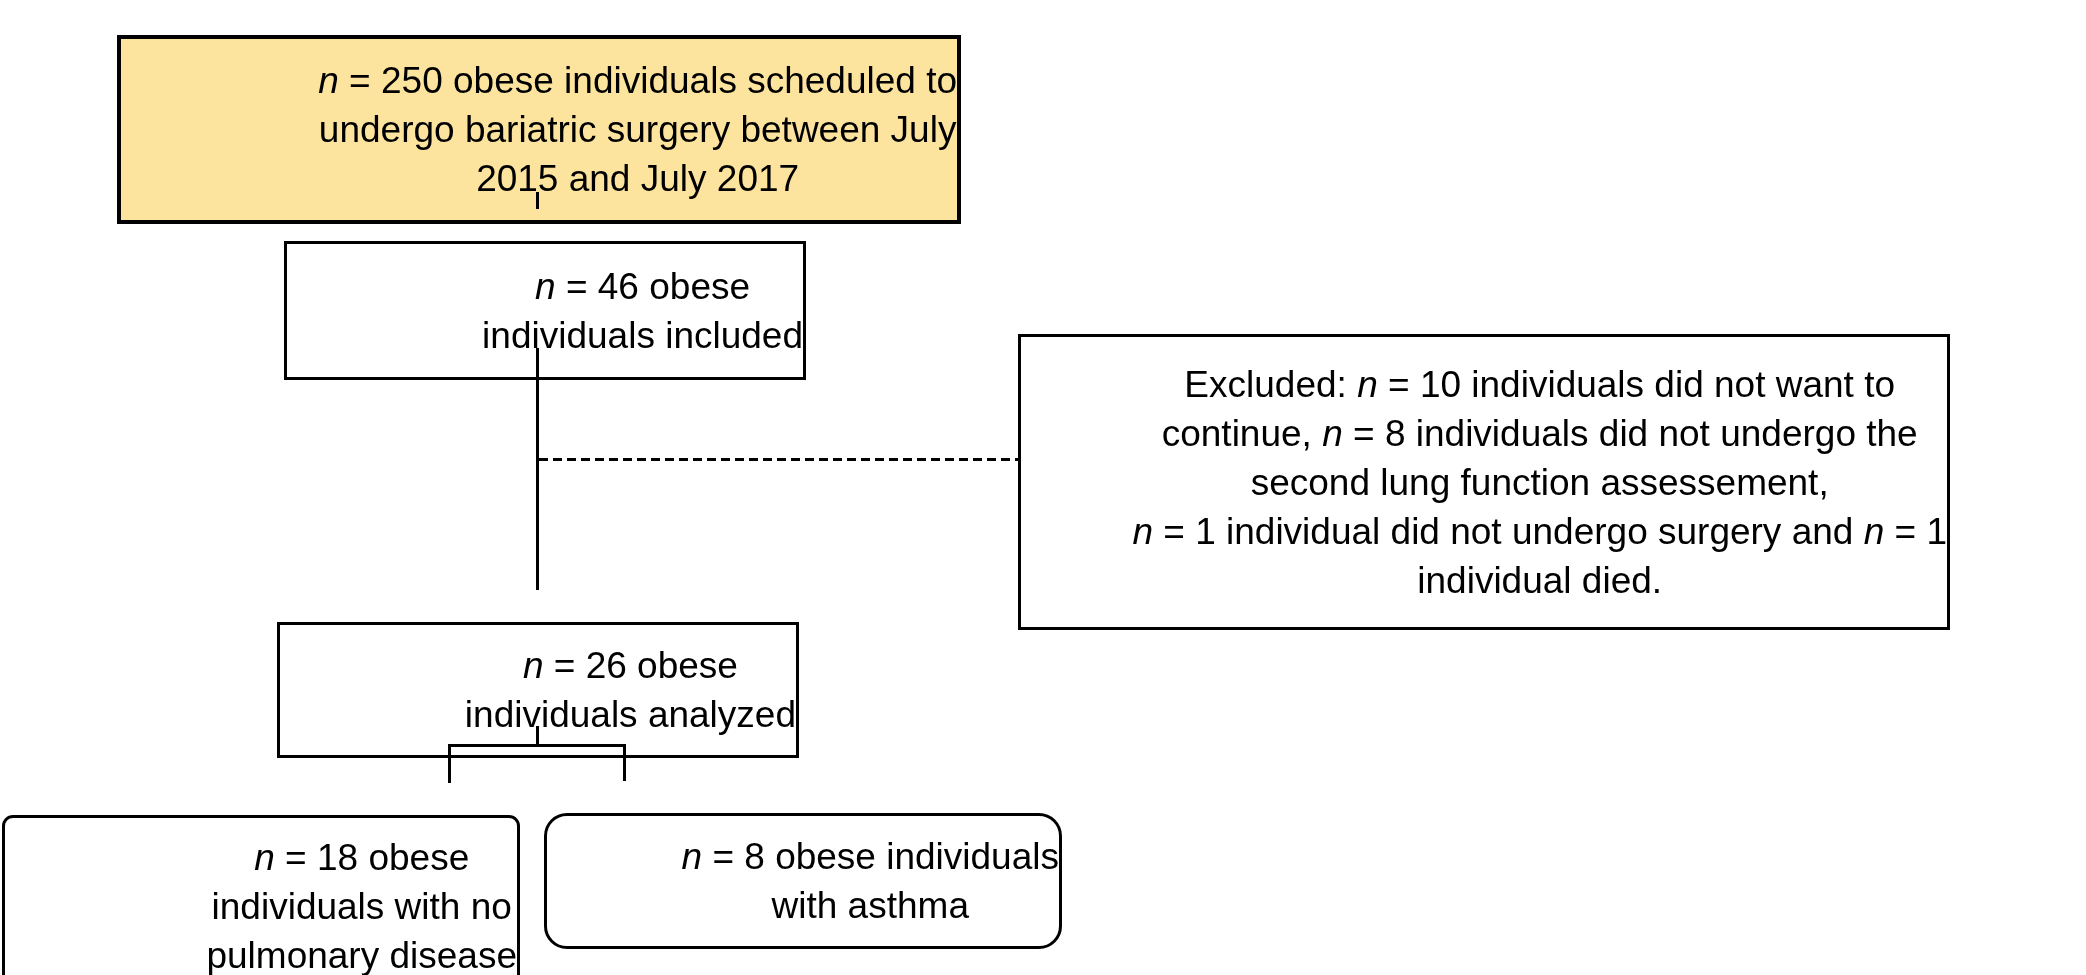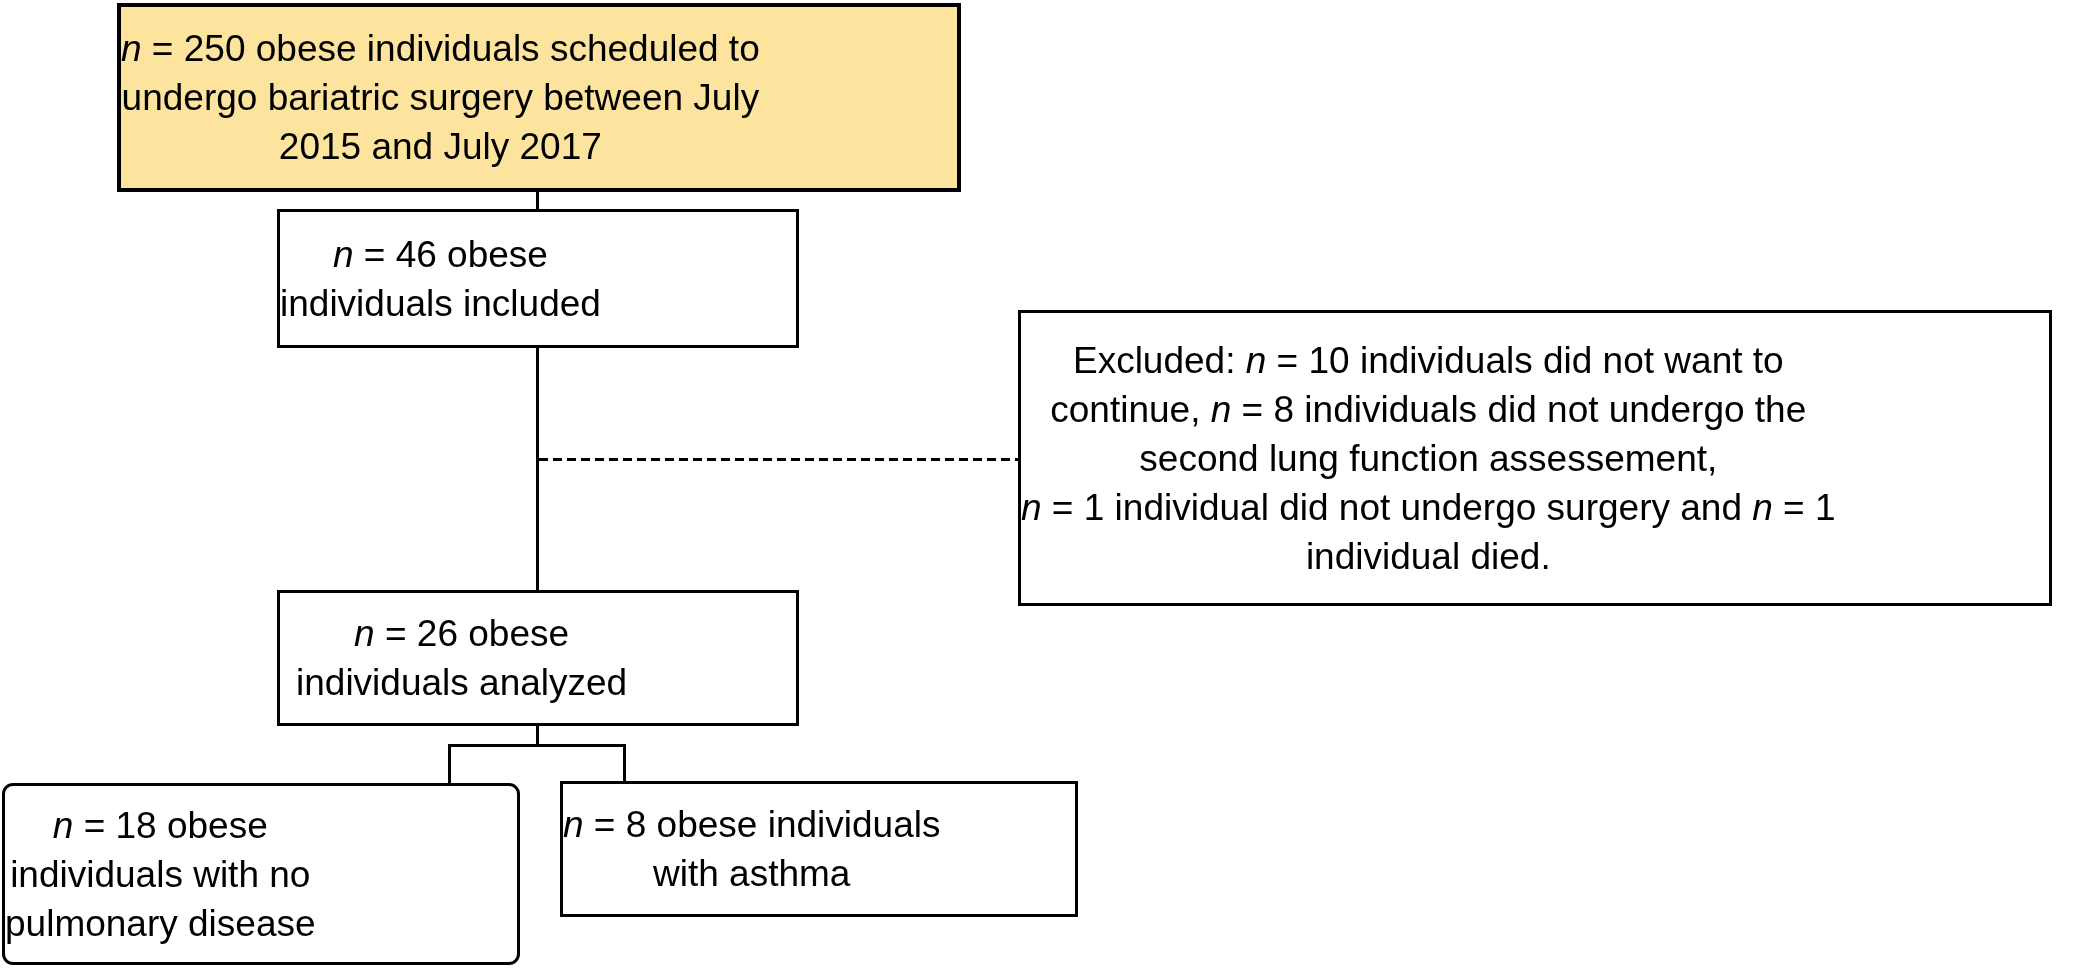--- a/index.html
+++ b/index.html
@@ -19,51 +19,52 @@
     background: var(--paper);
     overflow: hidden;
     color: var(--ink);
   }
   .box {
     position: absolute;
     background: var(--paper);
     border: 3px solid var(--ink);
     display: flex;
     align-items: center;
-    justify-content: flex-start;
+    justify-content: flex-end;
     text-align: center;
     font-size: 37px;
     line-height: 49px;
     color: var(--ink);
     white-space: nowrap;
+    margin-top: 32px;
   }
   .box.highlight {
     background: var(--highlight);
     border-width: 4px;
   }
   .nvar { font-style: italic; }
   .line {
     position: absolute;
     background: var(--ink);
   }
   .dashed-line {
     position: absolute;
     background: repeating-linear-gradient(
       90deg,
       var(--ink) 0px, var(--ink) 9px,
       transparent 9px, transparent 14px
     );
   }
   
   #box-enrolled  { left: 117px;  top: 3px;   width: 844px;  height: 189px; }
-  #box-included  { left: 277px;  top: 209px; width: 522px;  height: 139px; }
-  #box-excluded  { left: 1018px; top: 310px; width: 1034px; height: 296px; }
+  #box-included  { left: 284px;  top: 209px; width: 522px;  height: 139px; }
+  #box-excluded  { left: 1018px; top: 302px; width: 932px; height: 296px; }
   #box-analyzed  { left: 277px;  top: 590px; width: 522px;  height: 136px; padding-left: 16px; }
   #box-no-pulm   { left: 2px;    top: 783px; width: 518px;  height: 182px; border-radius: 11px; }
-  #box-asthma    { left: 560px;  top: 781px; width: 518px;  height: 136px; }
+  #box-asthma    { left: 544px;  top: 781px; width: 518px;  height: 136px; border-radius: 23px; }
   
   #conn-v1        { left: 536px; top: 192px; width: 3px;   height: 17px; }
   #conn-v2        { left: 536px; top: 348px; width: 3px;   height: 242px; }
   #conn-v3        { left: 536px; top: 726px; width: 3px;   height: 18px; }
   #conn-dashed    { left: 539px; top: 458px; width: 479px; height: 3px; }
   #conn-bracket-h { left: 448px; top: 744px; width: 178px; height: 3px; }
   #conn-bracket-l { left: 448px; top: 744px; width: 3px;   height: 39px; }
   #conn-bracket-r { left: 623px; top: 744px; width: 3px;   height: 37px; }
 </style>
 </head>

